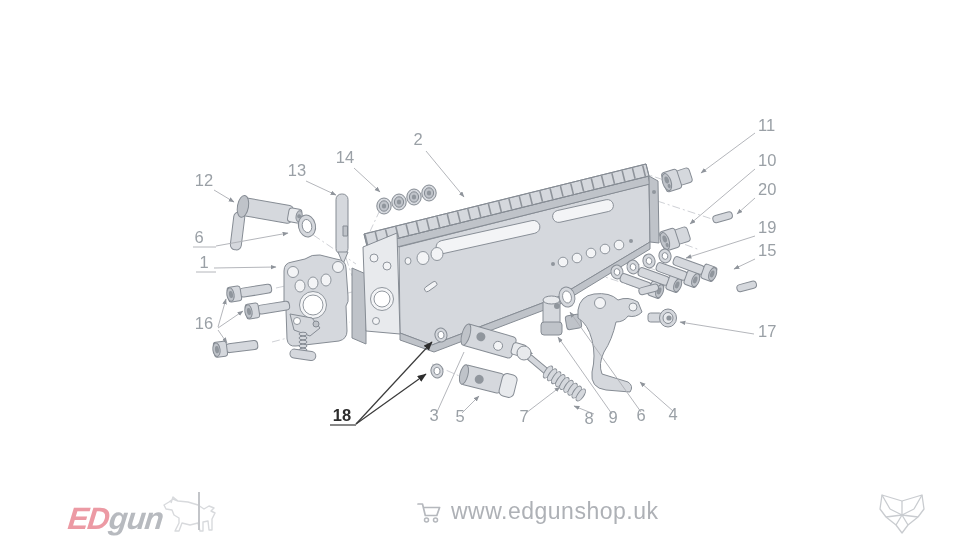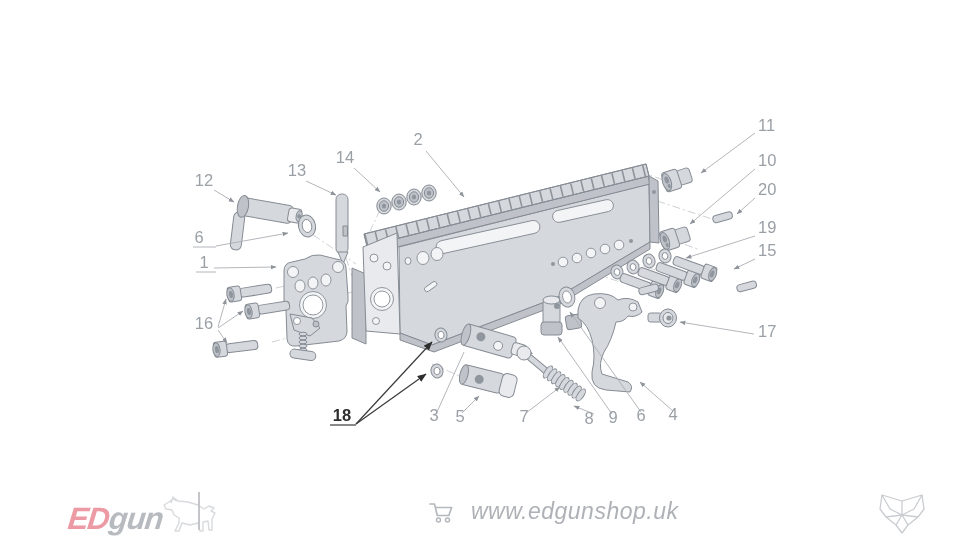--- a/index.html
+++ b/index.html
@@ -19,21 +19,21 @@
   .lbl{font:16.5px "Liberation Sans",sans-serif;fill:#9aa0a6}
   .lblb{font:bold 16.5px "Liberation Sans",sans-serif;fill:#2d2d2d}
   
   .footer{position:absolute;left:0;top:486px;width:969px;height:59px;}
   .brand{position:absolute;left:68px;top:6px;display:flex;align-items:flex-end;}
   .brand .txt{font-style:italic;font-weight:bold;font-size:31px;letter-spacing:-1px;
               transform:skewX(-6deg);line-height:1;}
   .brand .ed{color:#ec9aa4;}
   .brand .gun{color:#b7babf;}
   .divider{position:absolute;left:198px;top:6px;width:2px;height:38px;background:#c3c5c9;}
-  .site{position:absolute;left:428px;top:12px;display:flex;align-items:center;gap:17px;font-style:italic;}
+  .site{position:absolute;left:416px;top:12px;display:flex;align-items:center;gap:9px;}
   .site .url{font-size:23px;color:#aeb1b6;letter-spacing:.5px;}
   .foxbox{position:absolute;left:876px;top:0px;}
 </style>
 </head>
 <body>
 
 <div class="page">
 
 <svg width="969" height="545" viewBox="0 0 969 545">
   <defs>

